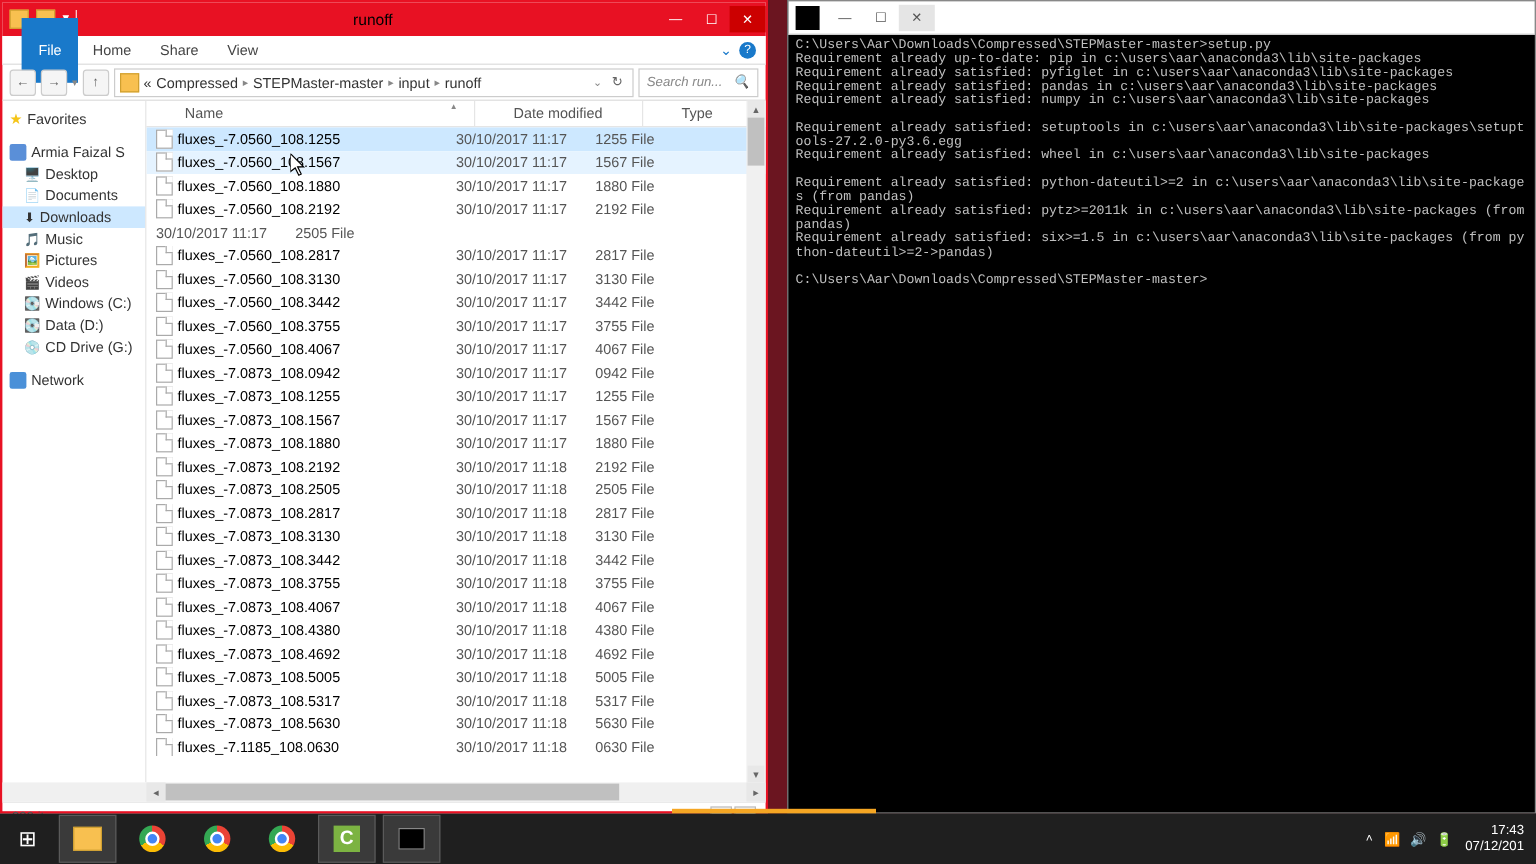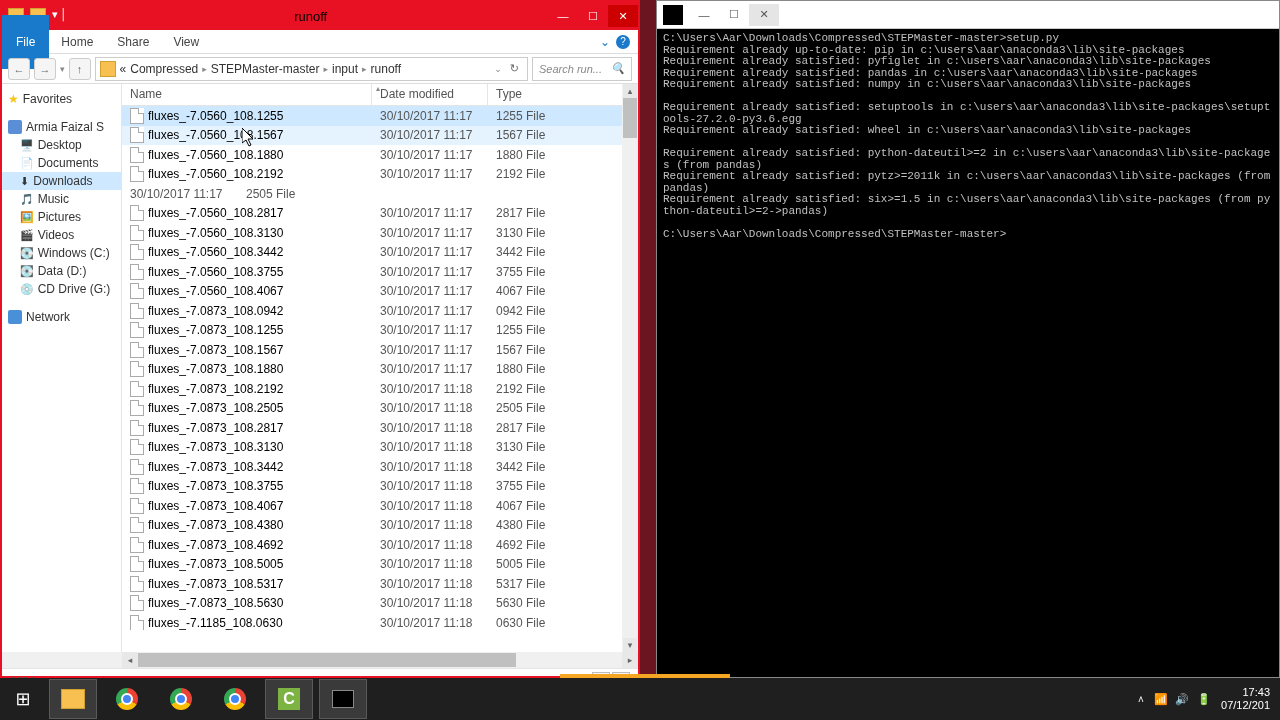--- a/index.html
+++ b/index.html
@@ -9,42 +9,42 @@
 .explorer { position: absolute; left: 0; top: 0; width: 640px; height: 678px; background: #fff; border: 2px solid #e81123; }
 .titlebar { height: 28px; background: #e81123; display: flex; align-items: center; color: #000; }
 .tb-icons { display: flex; gap: 6px; padding: 0 6px; }
 .tb-icon { width: 16px; height: 16px; background: #f8c050; border: 1px solid #d0a030; }
 .tb-title { flex: 1; text-align: center; font-size: 13px; color: #000; }
 .tb-btns { display: flex; }
 .tb-btn { width: 30px; height: 22px; display: flex; align-items: center; justify-content: center; font-size: 11px; color: #fff; cursor: pointer; }
 .tb-btn.close { background: #c00; }
 
 .ribbon-tabs { height: 24px; background: #fff; display: flex; align-items: center; border-bottom: 1px solid #ddd; }
-.file-tab { background: #1979ca; color: #fff; padding: 20px 14px; font-size: 12px; }
+.file-tab { background: #1979ca; color: #fff; padding: 20px 14px; font-size: 12px; margin-left: 16px; }
 .rib-tab { padding: 4px 12px; font-size: 12px; color: #444; cursor: pointer; }
 .rib-right { margin-left: auto; display: flex; gap: 6px; padding-right: 8px; color: #1979ca; font-size: 12px; }
 
 .navbar { height: 30px; display: flex; align-items: center; padding: 2px 6px; gap: 4px; border-bottom: 1px solid #ddd; }
 .nav-btn { width: 22px; height: 22px; border: 1px solid #ccc; border-radius: 3px; display: flex; align-items: center; justify-content: center; font-size: 11px; color: #666; background: #f5f5f5; cursor: pointer; }
 .address { flex: 1; height: 24px; border: 1px solid #ccc; display: flex; align-items: center; padding: 0 4px; font-size: 12px; gap: 4px; }
 .addr-seg { color: #333; cursor: pointer; }
 .addr-sep { color: #888; font-size: 9px; }
 .search { width: 100px; height: 24px; border: 1px solid #ccc; padding: 0 6px; font-size: 11px; font-style: italic; color: #888; display: flex; align-items: center; justify-content: space-between; }
 
 .body { display: flex; height: 568px; }
 .nav-pane { width: 120px; border-right: 1px solid #e5e5e5; padding: 6px 0; font-size: 12px; overflow: hidden; }
 .nav-grp { margin-bottom: 10px; }
 .nav-hdr { display: flex; align-items: center; gap: 4px; padding: 2px 6px; color: #333; }
 .nav-item { display: flex; align-items: center; gap: 4px; padding: 2px 6px 2px 18px; color: #333; cursor: pointer; }
 .nav-item.sel { background: #cde8ff; }
 .star { color: #f5c518; }
 
 .listarea { flex: 1; position: relative; }
 .cols { display: flex; height: 22px; border-bottom: 1px solid #e5e5e5; font-size: 12px; color: #555; }
-.col { padding: 3px 8px; border-right: 1px solid #e5e5e5; }
+.col { padding: 3px 8px; border-right: 1px solid #e5e5e5; margin-left: 24px; }
 .col-name { width: 250px; } .col-date { width: 116px; } .col-type { flex: 1; }
 .rows { height: 524px; overflow: hidden; font-size: 12px; position: relative; }
 .row { display: flex; height: 19.5px; align-items: center; cursor: pointer; }
 .row.sel { background: #cde8ff; }
 .row.hov { background: #e5f3ff; }
 .cell { padding: 0 8px; white-space: nowrap; }
 .c-name { width: 250px; display: flex; align-items: center; gap: 4px; }
 .c-date { width: 116px; color: #555; }
 .c-type { color: #555; }
 .file-ico { width: 14px; height: 16px; border: 1px solid #aaa; background: #fff; position: relative; flex-shrink: 0; }

